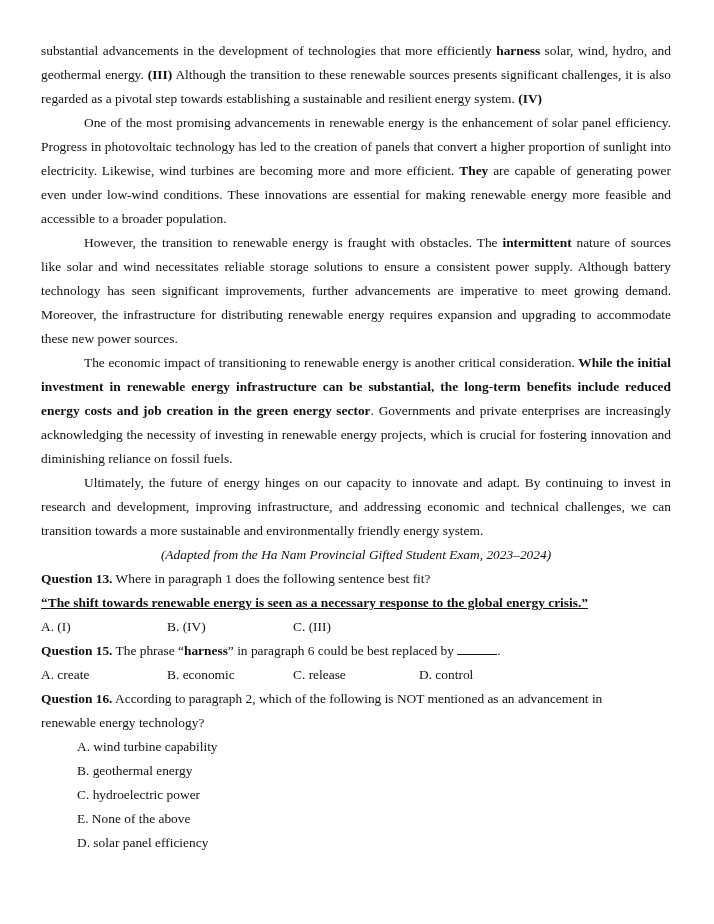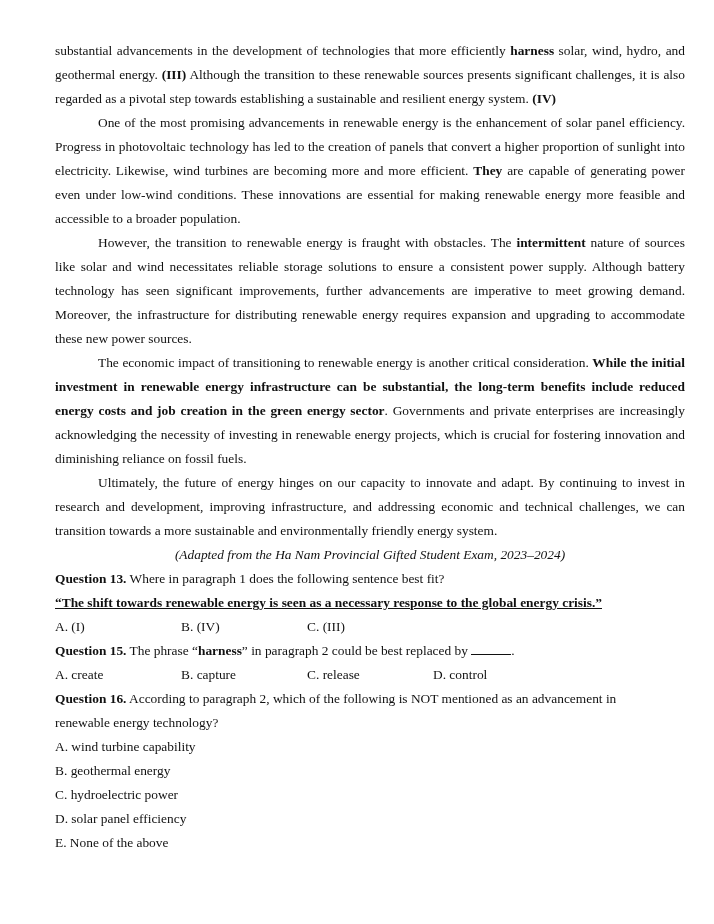--- a/index.html
+++ b/index.html
@@ -2,30 +2,30 @@
 <html><head>
 <meta charset="utf-8">
 <style>
   html, body { margin: 0; padding: 0; background: #ffffff; }
   body {
     width: 714px; height: 924px; overflow: hidden; position: relative;
     font-family: "Liberation Serif", "DejaVu Serif", serif;
     color: #111111;
     font-size: 13.4px;
   }
-  .page { position: absolute; left: 55px; top: 39px; width: 630px; }
+  .page { position: absolute; left: 41px; top: 39px; width: 630px; }
   .para { text-align: justify; line-height: 24px; margin: 0; }
   .para.indent { text-indent: 43px; }
   b { font-weight: bold; }
   .source { text-align: center; font-style: italic; line-height: 24px; }
   .q-title { line-height: 24px; }
   .quote { font-weight: bold; text-decoration: underline; line-height: 24px; }
   .opts-row { display: flex; line-height: 24px; }
   .opts-row .opt { width: 126px; flex: 0 0 126px; }
-  .opt-list .opt { display: block; line-height: 24px; }
+  .opt-list .opt { display: block; line-height: 24px; margin-left: 36px; }
   .blank { display: inline-block; width: 40px; border-bottom: 1px solid #111; height: 12px; vertical-align: baseline; }
 </style>
 </head>
 <body>
 
 <div class="page">
 
   <p class="para"><span>substantial advancements in the development of technologies that more efficiently </span><b>harness</b><span> solar, wind, hydro, and geothermal energy. </span><b>(III)</b><span> Although the transition to these renewable sources presents significant challenges, it is also regarded as a pivotal step towards establishing a sustainable and resilient energy system. </span><b>(IV)</b></p>
 
   <p class="para indent"><span>One of the most promising advancements in renewable energy is the enhancement of solar panel efficiency. Progress in photovoltaic technology has led to the creation of panels that convert a higher proportion of sunlight into electricity. Likewise, wind turbines are becoming more and more efficient. </span><b>They</b><span> are capable of generating power even under low-wind conditions. These innovations are essential for making renewable energy more feasible and accessible to a broader population.</span></p>
@@ -39,30 +39,30 @@
   <div class="source">(Adapted from the Ha Nam Provincial Gifted Student Exam, 2023–2024)</div>
 
   <div class="q-title"><b>Question 13.</b><span> Where in paragraph 1 does the following sentence best fit?</span></div>
   <div class="quote">“The shift towards renewable energy is seen as a necessary response to the global energy crisis.”</div>
   <div class="opts-row">
     <span class="opt">A. (I)</span>
     <span class="opt">B. (IV)</span>
     <span class="opt">C. (III)</span>
   </div>
 
-  <div class="q-title"><b>Question 15.</b><span> The phrase “</span><b>harness</b><span>” in paragraph 2 could be best replaced by </span><span class="blank"></span><span>.</span></div>
+  <div class="q-title"><b>Question 15.</b><span> The phrase “</span><b>harness</b><span>” in paragraph 6 could be best replaced by </span><span class="blank"></span><span>.</span></div>
   <div class="opts-row">
     <span class="opt">A. create</span>
-    <span class="opt">B. capture</span>
+    <span class="opt">B. economic</span>
     <span class="opt">C. release</span>
     <span class="opt">D. control</span>
   </div>
 
   <div class="q-title" style="width:590px"><b>Question 16.</b><span> According to paragraph 2, which of the following is NOT mentioned as an advancement in renewable energy technology?</span></div>
   <div class="opt-list">
     <span class="opt">A. wind turbine capability</span>
     <span class="opt">B. geothermal energy</span>
     <span class="opt">C. hydroelectric power</span>
+    <span class="opt">E. None of the above</span>
     <span class="opt">D. solar panel efficiency</span>
-    <span class="opt">E. None of the above</span>
   </div>
 
 </div>
 
 </body></html>

